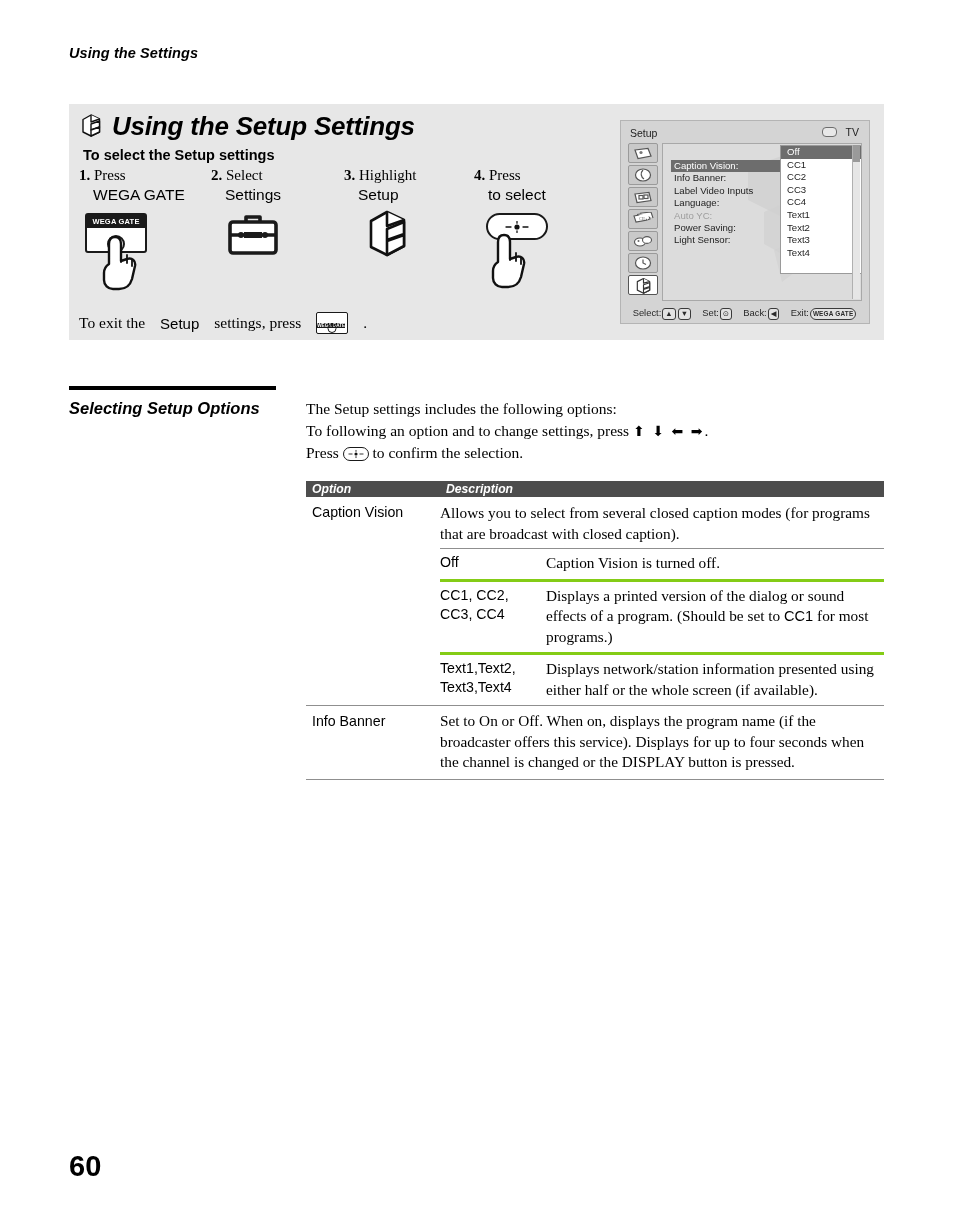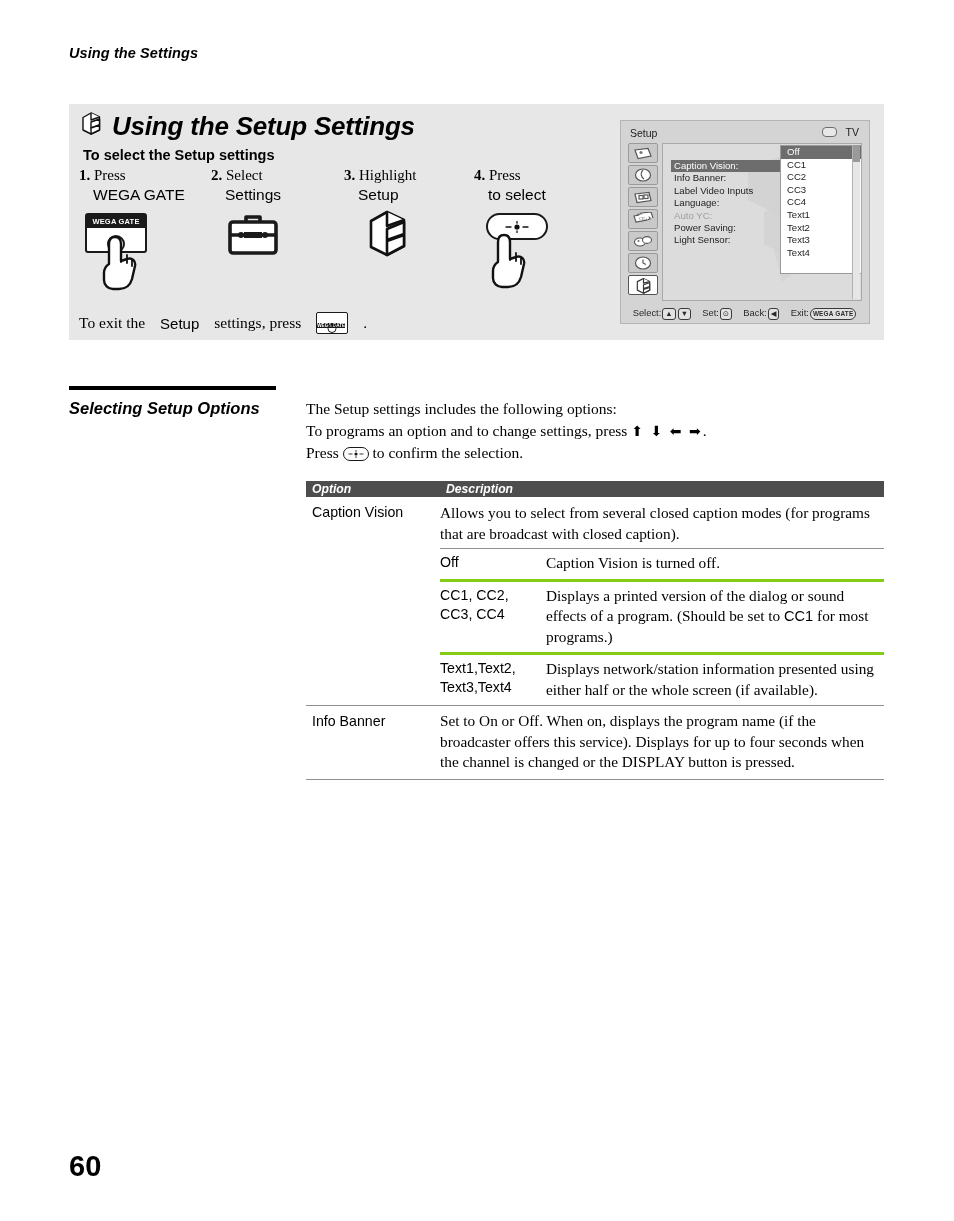--- a/index.html
+++ b/index.html
@@ -19,21 +19,21 @@
   }
 
   
   .hero{
     position:absolute; left:69px; top:104px;
     width:815px; height:236px;
     background:#e7e7e7;
   }
   .hero-title-row{
     position:absolute; left:11px; top:7px;
-    display:flex; align-items:flex-start; gap:10px;
+    display:flex; align-items:center; gap:10px;
   }
   .hero-title{
     font-family:"Liberation Sans", sans-serif;
     font-weight:bold; font-style:italic;
     font-size:26px; color:#000; letter-spacing:-0.2px;
   }
   .hero-sub{
     position:absolute; left:14px; top:43px;
     font-family:"Liberation Sans", sans-serif;
     font-weight:bold; font-size:14.5px; color:#000;
@@ -493,21 +493,21 @@
     </div>
   </div>
 </div>
 
 <div class="sec-rule"></div>
 <div class="sec-head">Selecting Setup Options</div>
 
 <div class="intro">
   <div>The Setup settings includes the following options:</div>
   <div>
-    <span>To programs an option and to change settings, press </span><span class="arrows">⬆ ⬇ ⬅ ➡</span><span>.</span>
+    <span>To following an option and to change settings, press </span><span class="arrows">⬆ ⬇ ⬅ ➡</span><span>.</span>
   </div>
   <div>
     <span>Press </span><span class="mini-oval">
       <svg viewBox="0 0 24 12" style="position:absolute;left:50%;top:50%;transform:translate(-50%,-50%);width:17px;height:9px;">
         <circle cx="12" cy="6" r="2.2" fill="#111"></circle>
         <path d="M2 6 L6.5 6 M17.5 6 L22 6 M12 0.8 L12 2.4 M12 9.6 L12 11.2" stroke="#111" stroke-width="1.2" stroke-linecap="round"></path>
       </svg></span><span> to confirm the selection.</span>
   </div>
 </div>
 

